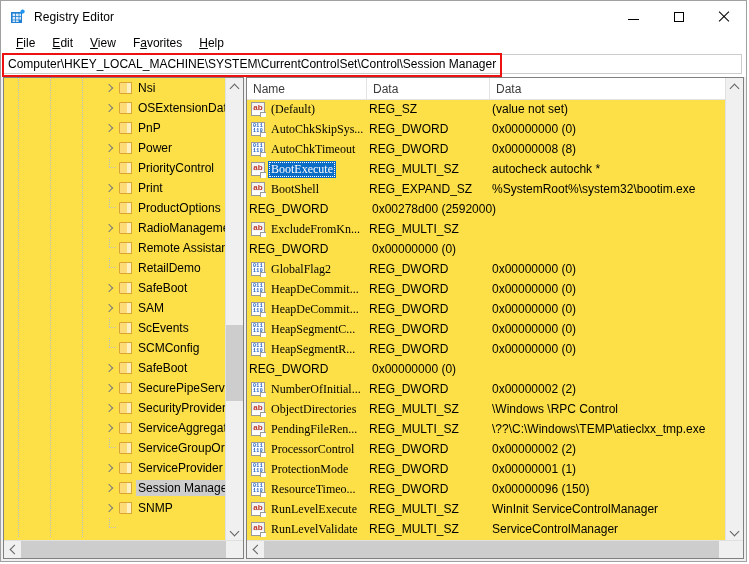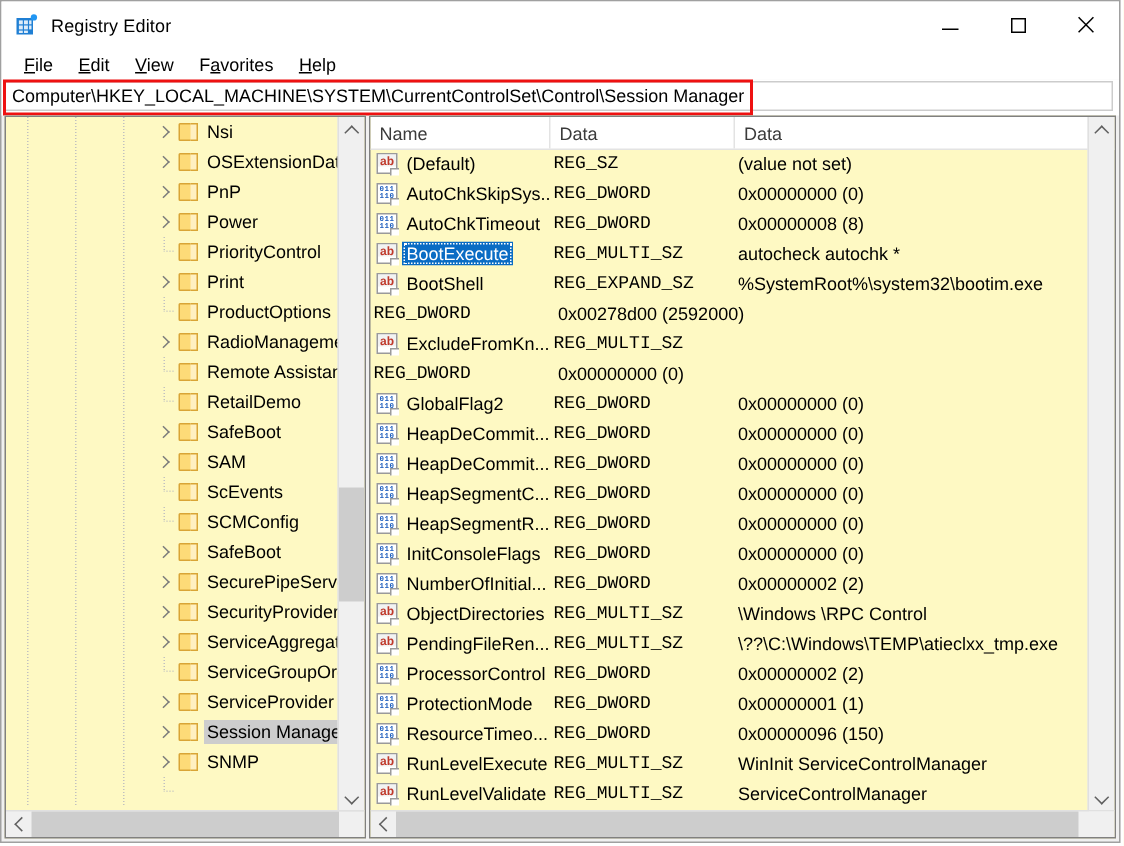--- a/index.html
+++ b/index.html
@@ -109,21 +109,21 @@
   }
 
   
   .main {
     flex: 1;
     display: flex;
     padding: 0 2px 2px 2px;
     box-sizing: border-box;
   }
   .pane {
-    background: #fef9c3;
+    background: #fde047;
     border: 1px solid #808080;
     box-sizing: border-box;
     position: relative;
     overflow: hidden;
   }
   .pane-left  { width: 241px; margin-right: 2px; }
   .pane-right { flex: 1; }
 
   
   .tree-scroll {
@@ -273,21 +273,21 @@
   }
   .lv-row {
     height: 20px;
     display: flex; align-items: center;
     white-space: nowrap;
   }
   .cell-name {
     width: 120px; display: flex; align-items: center;
     padding-left: 4px; box-sizing: border-box; overflow: hidden;
   }
-  .cell-type { width: 123px; padding-left: 2px; box-sizing: border-box; overflow: hidden; font-family: Liberation Mono, monospace; }
+  .cell-type { width: 123px; padding-left: 2px; box-sizing: border-box; overflow: hidden; }
   .cell-data { flex: 1; padding-left: 2px; box-sizing: border-box; overflow: hidden; }
   .cell-name span, .cell-type, .cell-data { font-size: 12px; }
 
   .vicon {
     width: 15px; height: 15px; flex: none;
     margin-right: 5px; position: relative;
   }
   .vicon .page {
     position: absolute; left: 0; top: 0;
     width: 14px; height: 14px;
@@ -327,21 +327,21 @@
     transform: rotate(0deg);
   }
   .lv-row.selected .cell-name span.nm {
     background: #0a6cc4;
     color: #ffffff;
     outline: 1px dotted #ffffff;
     outline-offset: -2px;
     padding: 1px 3px;
     margin: 0 -3px;
   }
-  .nm { display: inline-block; }
+  .nm { display: inline-block; font-family: Liberation Serif, serif; }
 </style>
 </head>
 <body>
 
 <div class="window">
 
   <div class="titlebar">
     <div class="app-icon">
       <svg width="16" height="16" viewBox="0 0 16 16">
         <rect x="1" y="3" width="11" height="11" fill="#1f7fd4"></rect>
@@ -924,115 +924,104 @@
                   <div>110</div>
                 </div>
                 <div class="fold"></div>
               </div>
               <span class="nm">HeapSegmentR...</span>
             </div>
             <div class="cell-type">REG_DWORD</div>
             <div class="cell-data">0x00000000 (0)</div>
           </div>
           <div class="lv-row">
+            <div class="cell-type">REG_DWORD</div>
+            <div class="cell-data">0x00000000 (0)</div>
+          </div>
+          <div class="lv-row">
             <div class="cell-name">
               <div class="vicon dw">
                 <div class="page"></div>
                 <div class="bits">
                   <div>011</div>
                   <div>110</div>
                 </div>
                 <div class="fold"></div>
               </div>
-              <span class="nm">InitConsoleFlags</span>
-            </div>
-            <div class="cell-type">REG_DWORD</div>
-            <div class="cell-data">0x00000000 (0)</div>
+              <span class="nm">NumberOfInitial...</span>
+            </div>
+            <div class="cell-type">REG_DWORD</div>
+            <div class="cell-data">0x00000002 (2)</div>
+          </div>
+          <div class="lv-row">
+            <div class="cell-name">
+              <div class="vicon sz">
+                <div class="page"></div>
+                <div class="glyph-bg"></div>
+                <div class="glyph">ab</div>
+                <div class="fold"></div>
+              </div>
+              <span class="nm">ObjectDirectories</span>
+            </div>
+            <div class="cell-type">REG_MULTI_SZ</div>
+            <div class="cell-data">\Windows \RPC Control</div>
+          </div>
+          <div class="lv-row">
+            <div class="cell-name">
+              <div class="vicon sz">
+                <div class="page"></div>
+                <div class="glyph-bg"></div>
+                <div class="glyph">ab</div>
+                <div class="fold"></div>
+              </div>
+              <span class="nm">PendingFileRen...</span>
+            </div>
+            <div class="cell-type">REG_MULTI_SZ</div>
+            <div class="cell-data">\??\C:\Windows\TEMP\atieclxx_tmp.exe</div>
           </div>
           <div class="lv-row">
             <div class="cell-name">
               <div class="vicon dw">
                 <div class="page"></div>
                 <div class="bits">
                   <div>011</div>
                   <div>110</div>
                 </div>
                 <div class="fold"></div>
               </div>
-              <span class="nm">NumberOfInitial...</span>
+              <span class="nm">ProcessorControl</span>
             </div>
             <div class="cell-type">REG_DWORD</div>
             <div class="cell-data">0x00000002 (2)</div>
-          </div>
-          <div class="lv-row">
-            <div class="cell-name">
-              <div class="vicon sz">
-                <div class="page"></div>
-                <div class="glyph-bg"></div>
-                <div class="glyph">ab</div>
-                <div class="fold"></div>
-              </div>
-              <span class="nm">ObjectDirectories</span>
-            </div>
-            <div class="cell-type">REG_MULTI_SZ</div>
-            <div class="cell-data">\Windows \RPC Control</div>
-          </div>
-          <div class="lv-row">
-            <div class="cell-name">
-              <div class="vicon sz">
-                <div class="page"></div>
-                <div class="glyph-bg"></div>
-                <div class="glyph">ab</div>
-                <div class="fold"></div>
-              </div>
-              <span class="nm">PendingFileRen...</span>
-            </div>
-            <div class="cell-type">REG_MULTI_SZ</div>
-            <div class="cell-data">\??\C:\Windows\TEMP\atieclxx_tmp.exe</div>
           </div>
           <div class="lv-row">
             <div class="cell-name">
               <div class="vicon dw">
                 <div class="page"></div>
                 <div class="bits">
                   <div>011</div>
                   <div>110</div>
                 </div>
                 <div class="fold"></div>
               </div>
-              <span class="nm">ProcessorControl</span>
-            </div>
-            <div class="cell-type">REG_DWORD</div>
-            <div class="cell-data">0x00000002 (2)</div>
+              <span class="nm">ProtectionMode</span>
+            </div>
+            <div class="cell-type">REG_DWORD</div>
+            <div class="cell-data">0x00000001 (1)</div>
           </div>
           <div class="lv-row">
             <div class="cell-name">
               <div class="vicon dw">
                 <div class="page"></div>
                 <div class="bits">
                   <div>011</div>
                   <div>110</div>
                 </div>
                 <div class="fold"></div>
               </div>
-              <span class="nm">ProtectionMode</span>
-            </div>
-            <div class="cell-type">REG_DWORD</div>
-            <div class="cell-data">0x00000001 (1)</div>
-          </div>
-          <div class="lv-row">
-            <div class="cell-name">
-              <div class="vicon dw">
-                <div class="page"></div>
-                <div class="bits">
-                  <div>011</div>
-                  <div>110</div>
-                </div>
-                <div class="fold"></div>
-              </div>
               <span class="nm">ResourceTimeo...</span>
             </div>
             <div class="cell-type">REG_DWORD</div>
             <div class="cell-data">0x00000096 (150)</div>
           </div>
           <div class="lv-row">
             <div class="cell-name">
               <div class="vicon sz">
                 <div class="page"></div>
                 <div class="glyph-bg"></div>

